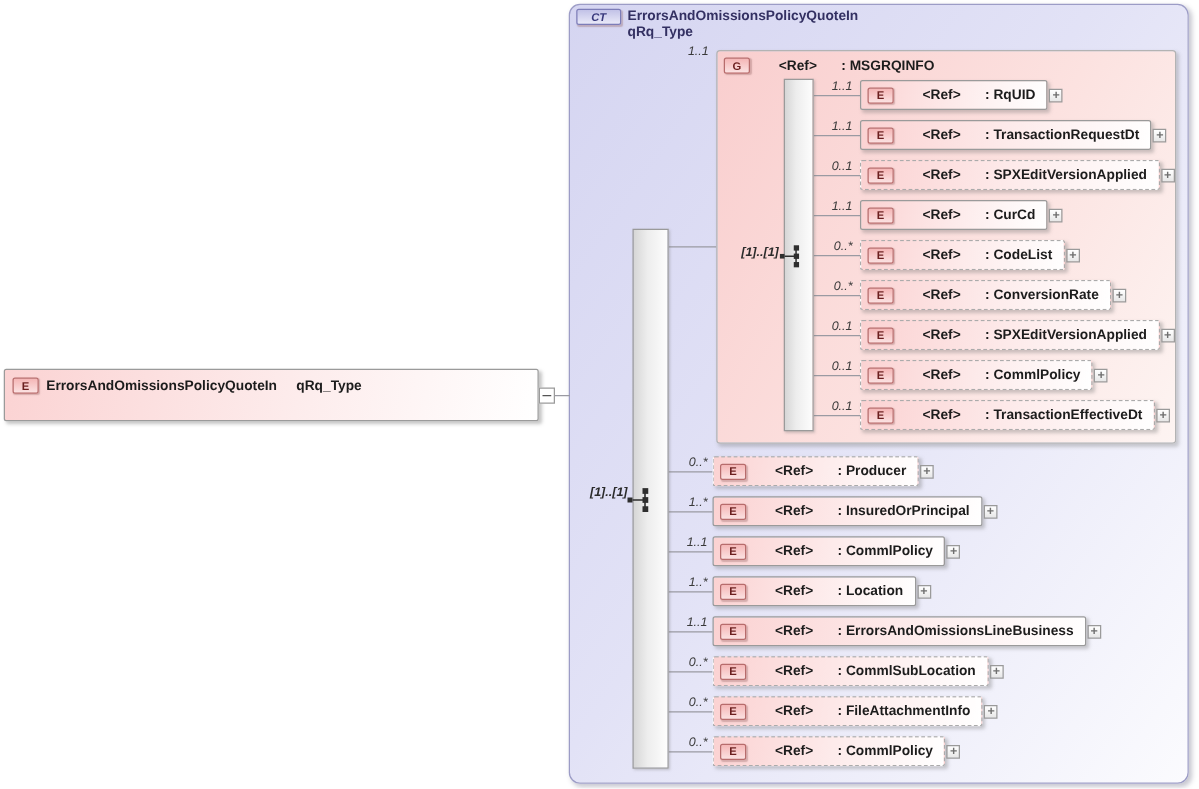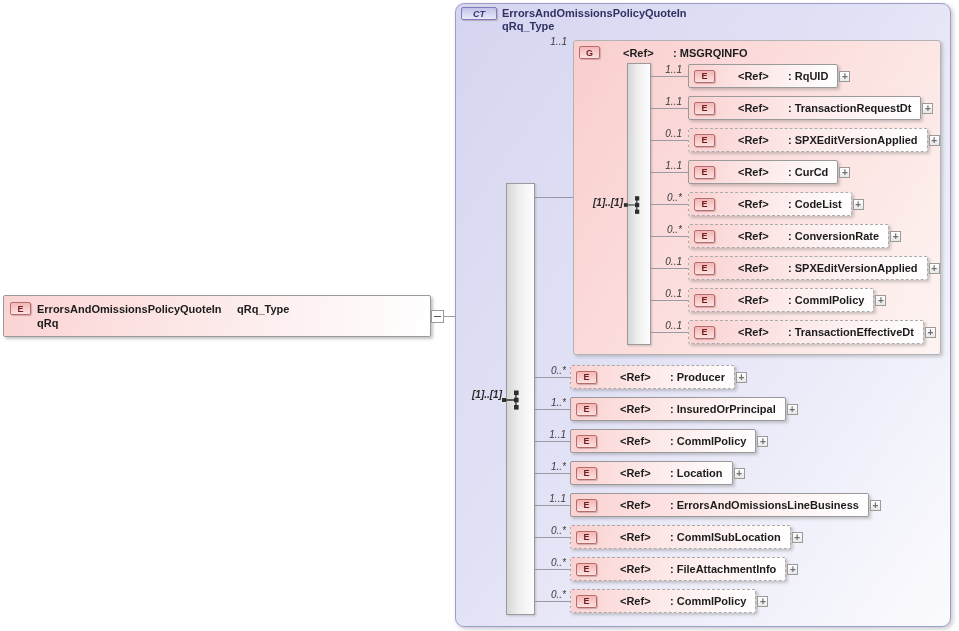--- a/index.html
+++ b/index.html
@@ -101,21 +101,20 @@
 </style>
 </head>
 <body>
 
 <div class="stage">
 
   <div class="root-box">
     <div class="badge">E</div>
     <div class="root-name">
       <div>ErrorsAndOmissionsPolicyQuoteIn</div>
-      <div>qRq</div>
     </div>
     <div class="root-type">
       <div class="indent">qRq_Type</div>
     </div>
   </div>
   <div class="stub">
     <div class="minus"></div>
   </div>
   <div class="hline" style="left:443px;top:316px;width:13px"></div>
 

